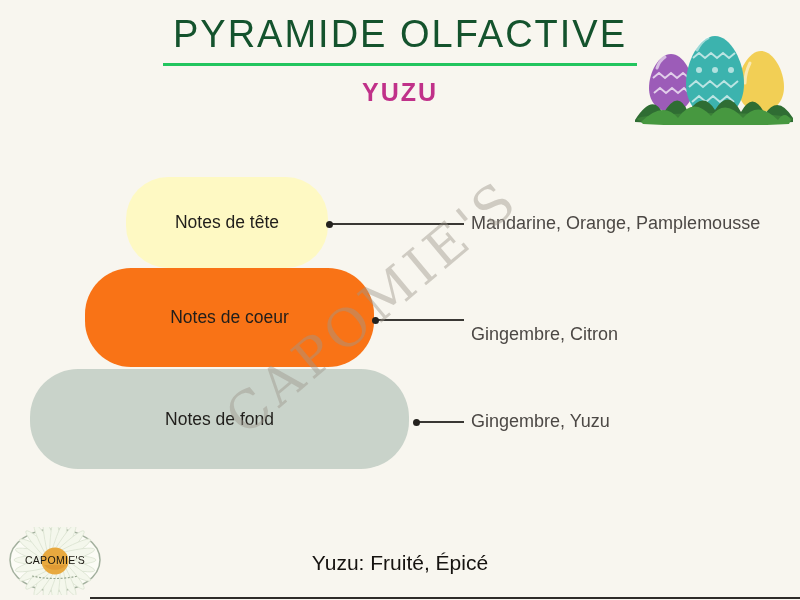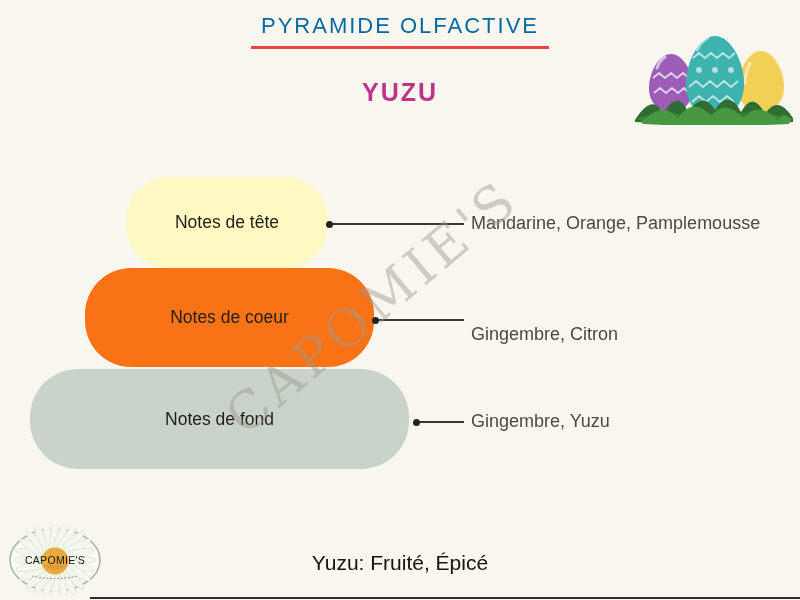--- a/index.html
+++ b/index.html
@@ -6,23 +6,23 @@
   html, body { width:800px; height:600px; }
   body {
     position:relative;
     background:#f8f6ef;
     font-family:"Liberation Sans", sans-serif;
     overflow:hidden;
   }
   .header { position:absolute; top:13px; left:0; width:100%; text-align:center; }
   .title {
     display:inline-block;
-    font-size:22px; font-weight:500; letter-spacing:2px;
-    color:#0369a1;
-    border-bottom:3px solid #ef4444;
+    font-size:38px; font-weight:500; letter-spacing:2px;
+    color:#14532d;
+    border-bottom:3px solid #22c55e;
     padding:0 10px 7px 10px;
     white-space:nowrap;
   }
   .subtitle {
     position:absolute; top:78px; left:0; width:100%;
     text-align:center;
     font-size:25px; font-weight:700; letter-spacing:2px;
   }
   .eggs { position:absolute; left:633px; top:30px; }
   .logo { position:absolute; left:8px; top:527px; }

